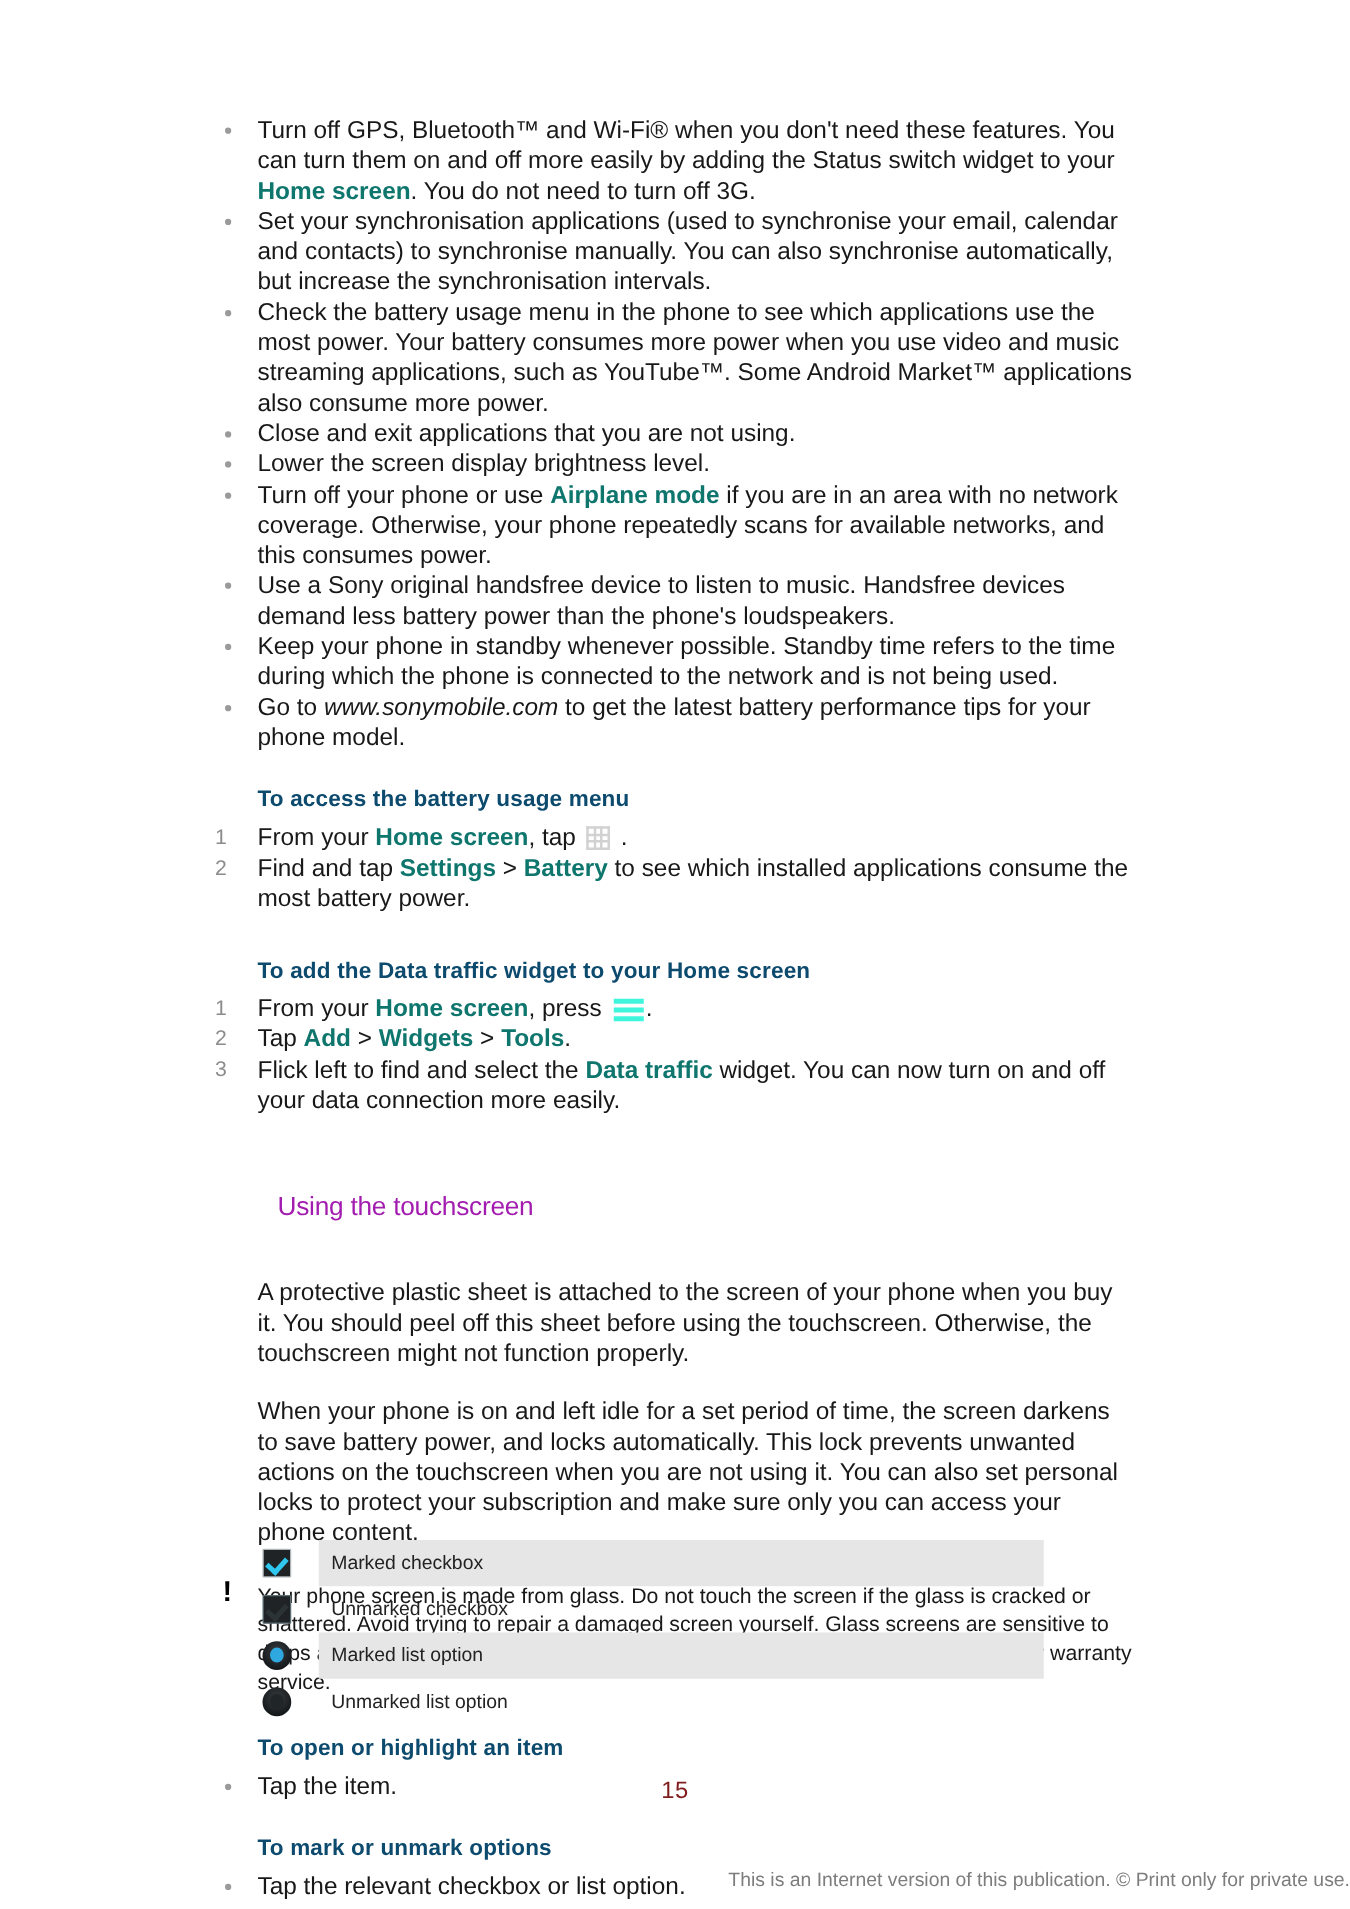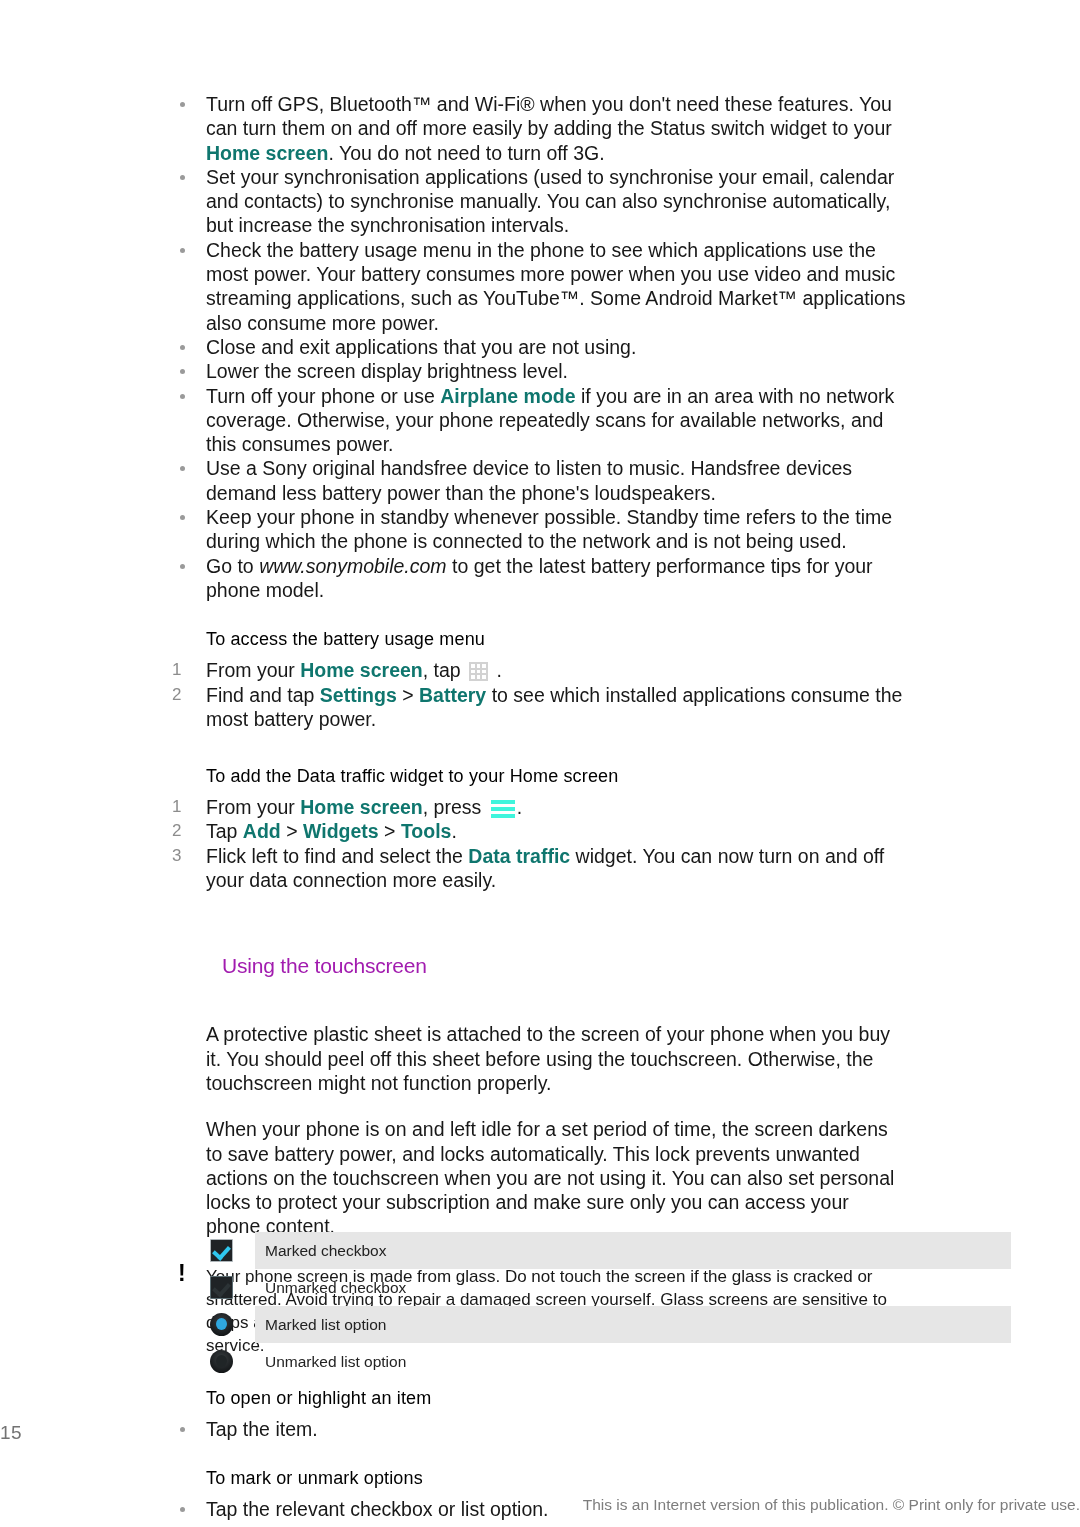--- a/index.html
+++ b/index.html
@@ -51,23 +51,23 @@
     left: 8px;
     top: 10px;
     width: 5px;
     height: 5px;
     border-radius: 50%;
     background: #9a9a9a;
   }
 
   
   .sub-head {
-    color: #000000;
+    color: #0c4a6e;
     font-size: 18px;
-    font-weight: normal;
+    font-weight: bold;
     line-height: 22px;
     letter-spacing: 0.15px;
     margin: 0;
     padding-left: 34px;
   }
 
   
   ol.steps {
     list-style: none;
     margin: 0;
@@ -174,21 +174,21 @@
     width: 700px;
   }
   .opt-row {
     position: relative;
     height: 37px;
   }
   .opt-row .cell {
     position: absolute;
     left: 50px;
     top: 0;
-    width: 756px;
+    width: 580px;
     height: 37px;
     line-height: 37px;
     font-size: 15.5px;
     color: #222;
     padding-left: 10px;
     box-sizing: border-box;
   }
   .opt-row.shaded .cell { background: #e6e6e6; }
 
   .opt-row .glyph {
@@ -242,21 +242,22 @@
     background: #2fa8e0;
   }
   .rb.off::after { background: #202527; }
 
   
   .page-number {
     position: absolute;
     left: 0;
     right: 0;
     top: 1422px;
-    color: #737373;
+    text-align: center;
+    color: #7f1d1d;
     font-size: 19px;
     letter-spacing: 0.5px;
   }
   .footer-note {
     position: absolute;
     left: 0;
     right: 0;
     top: 1496px;
     text-align: right;
     color: #7d7d7d;

